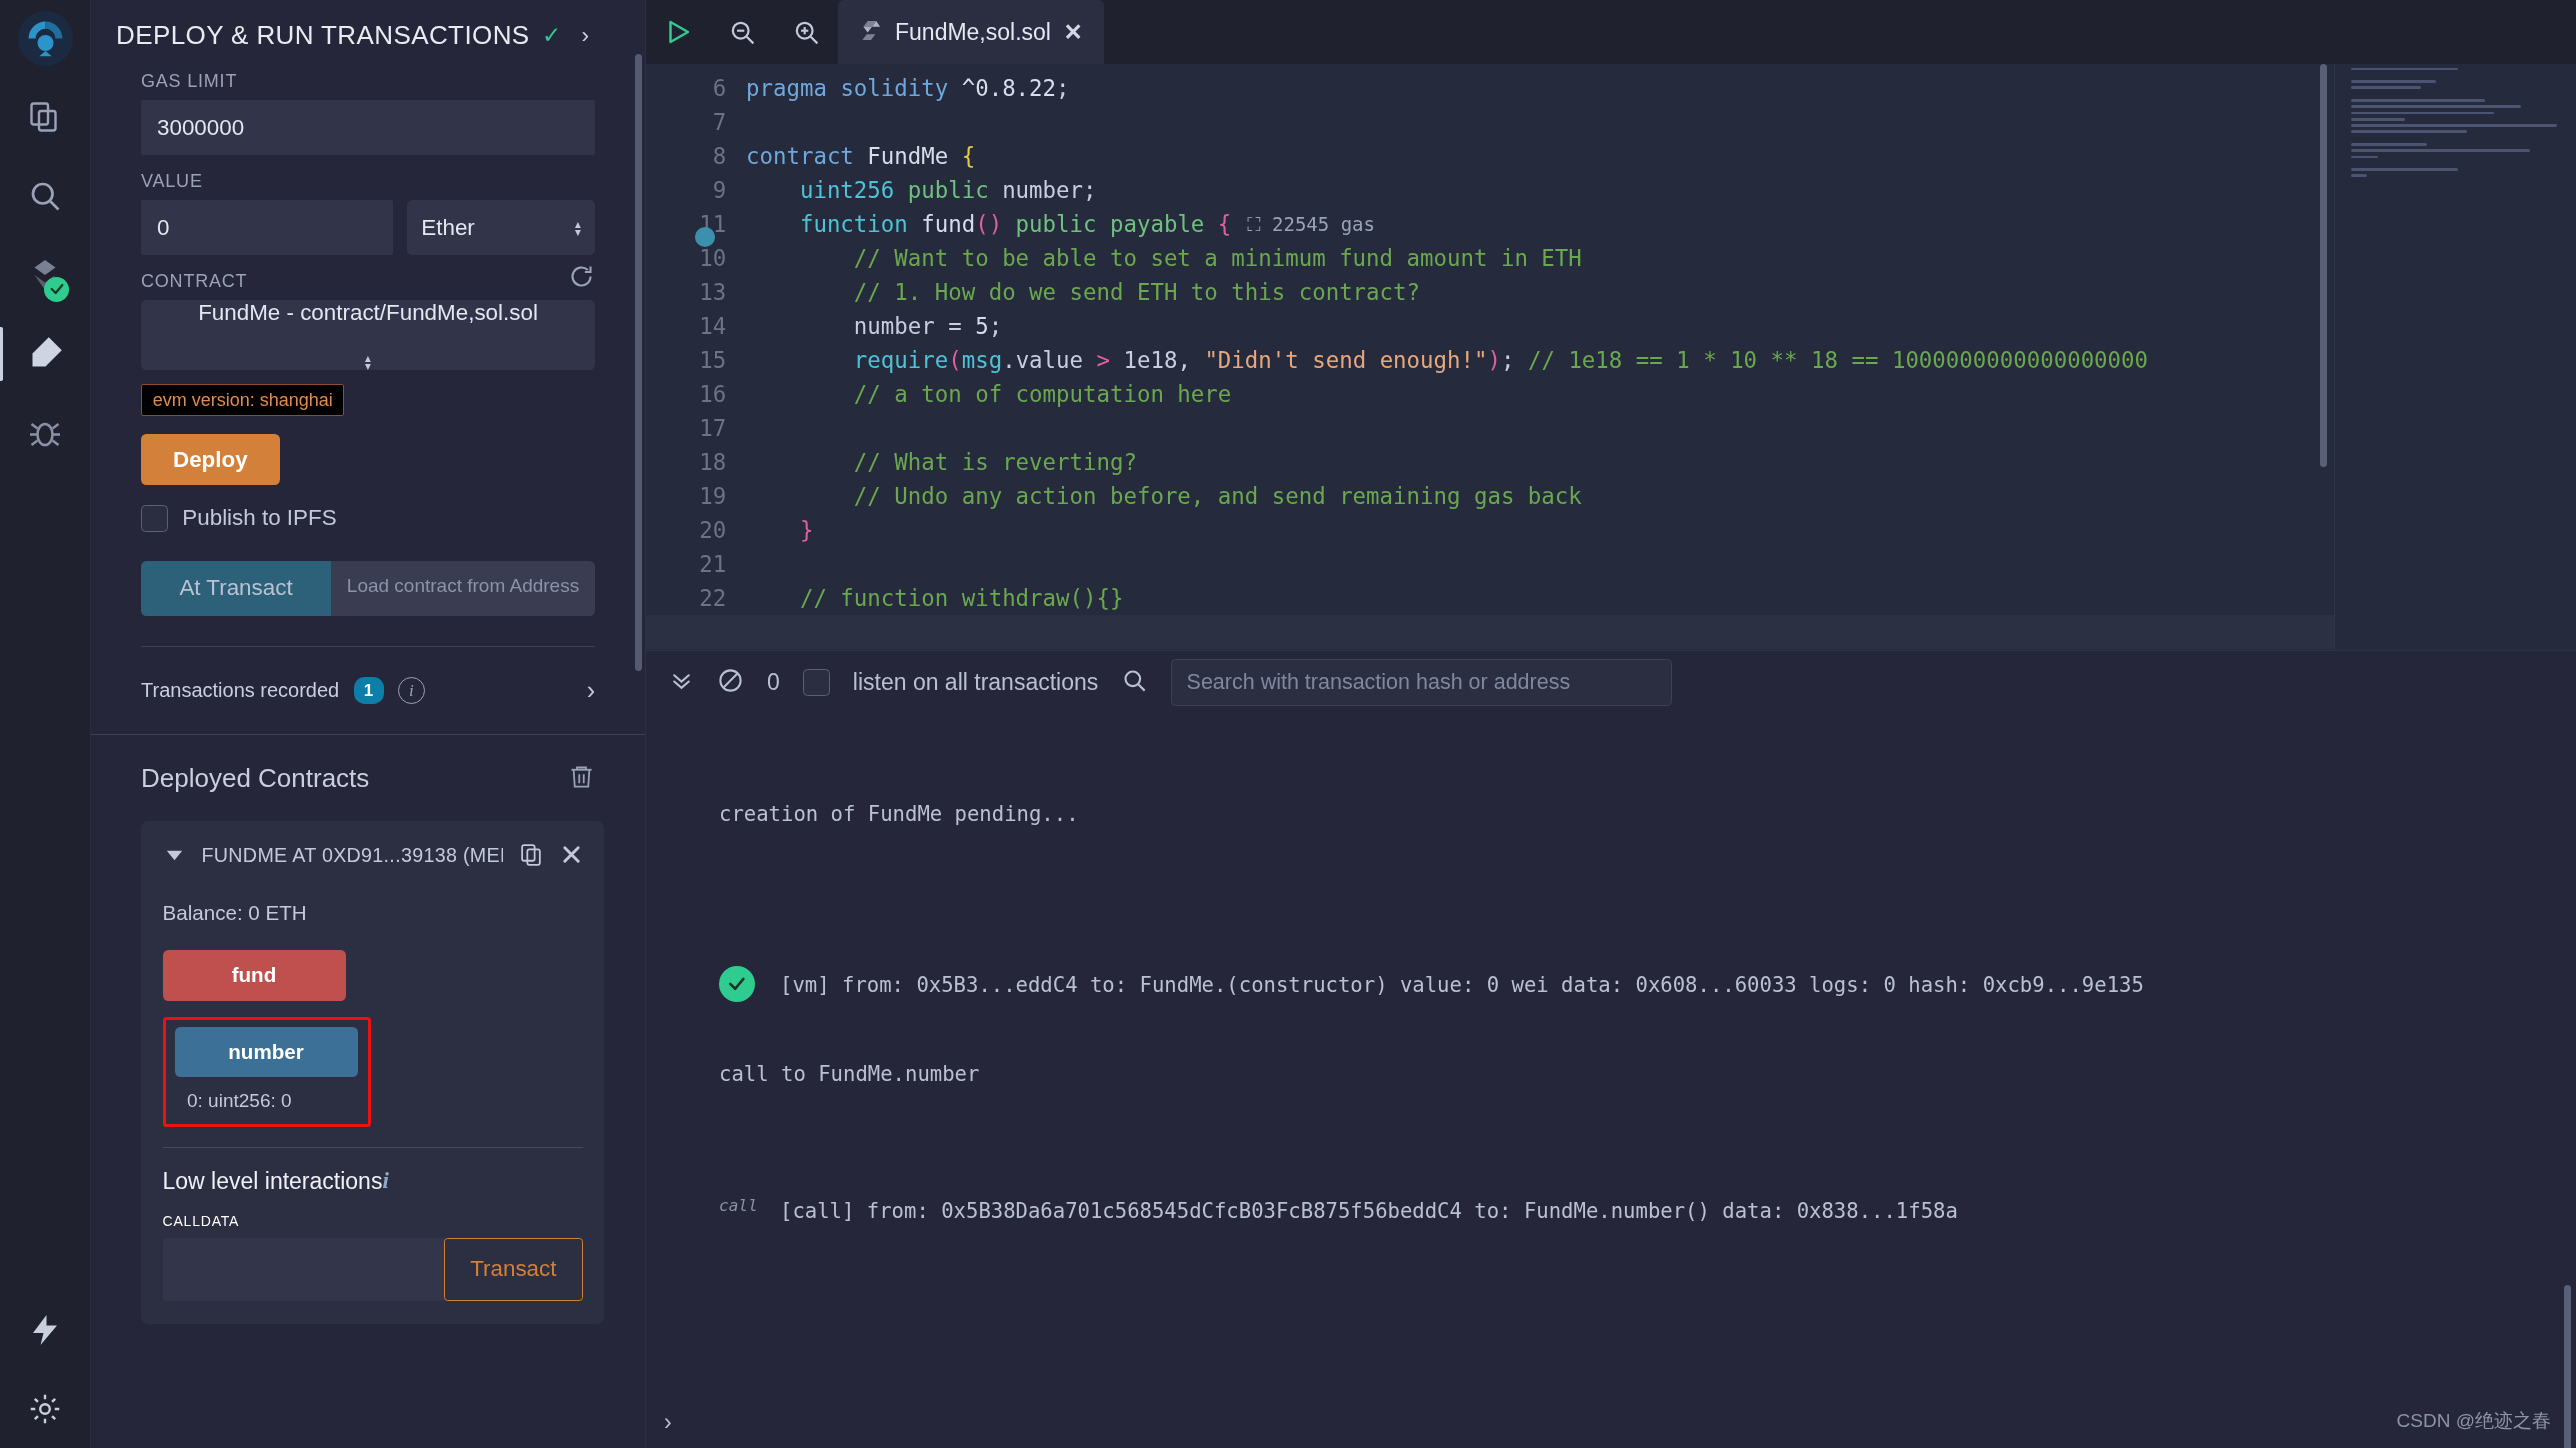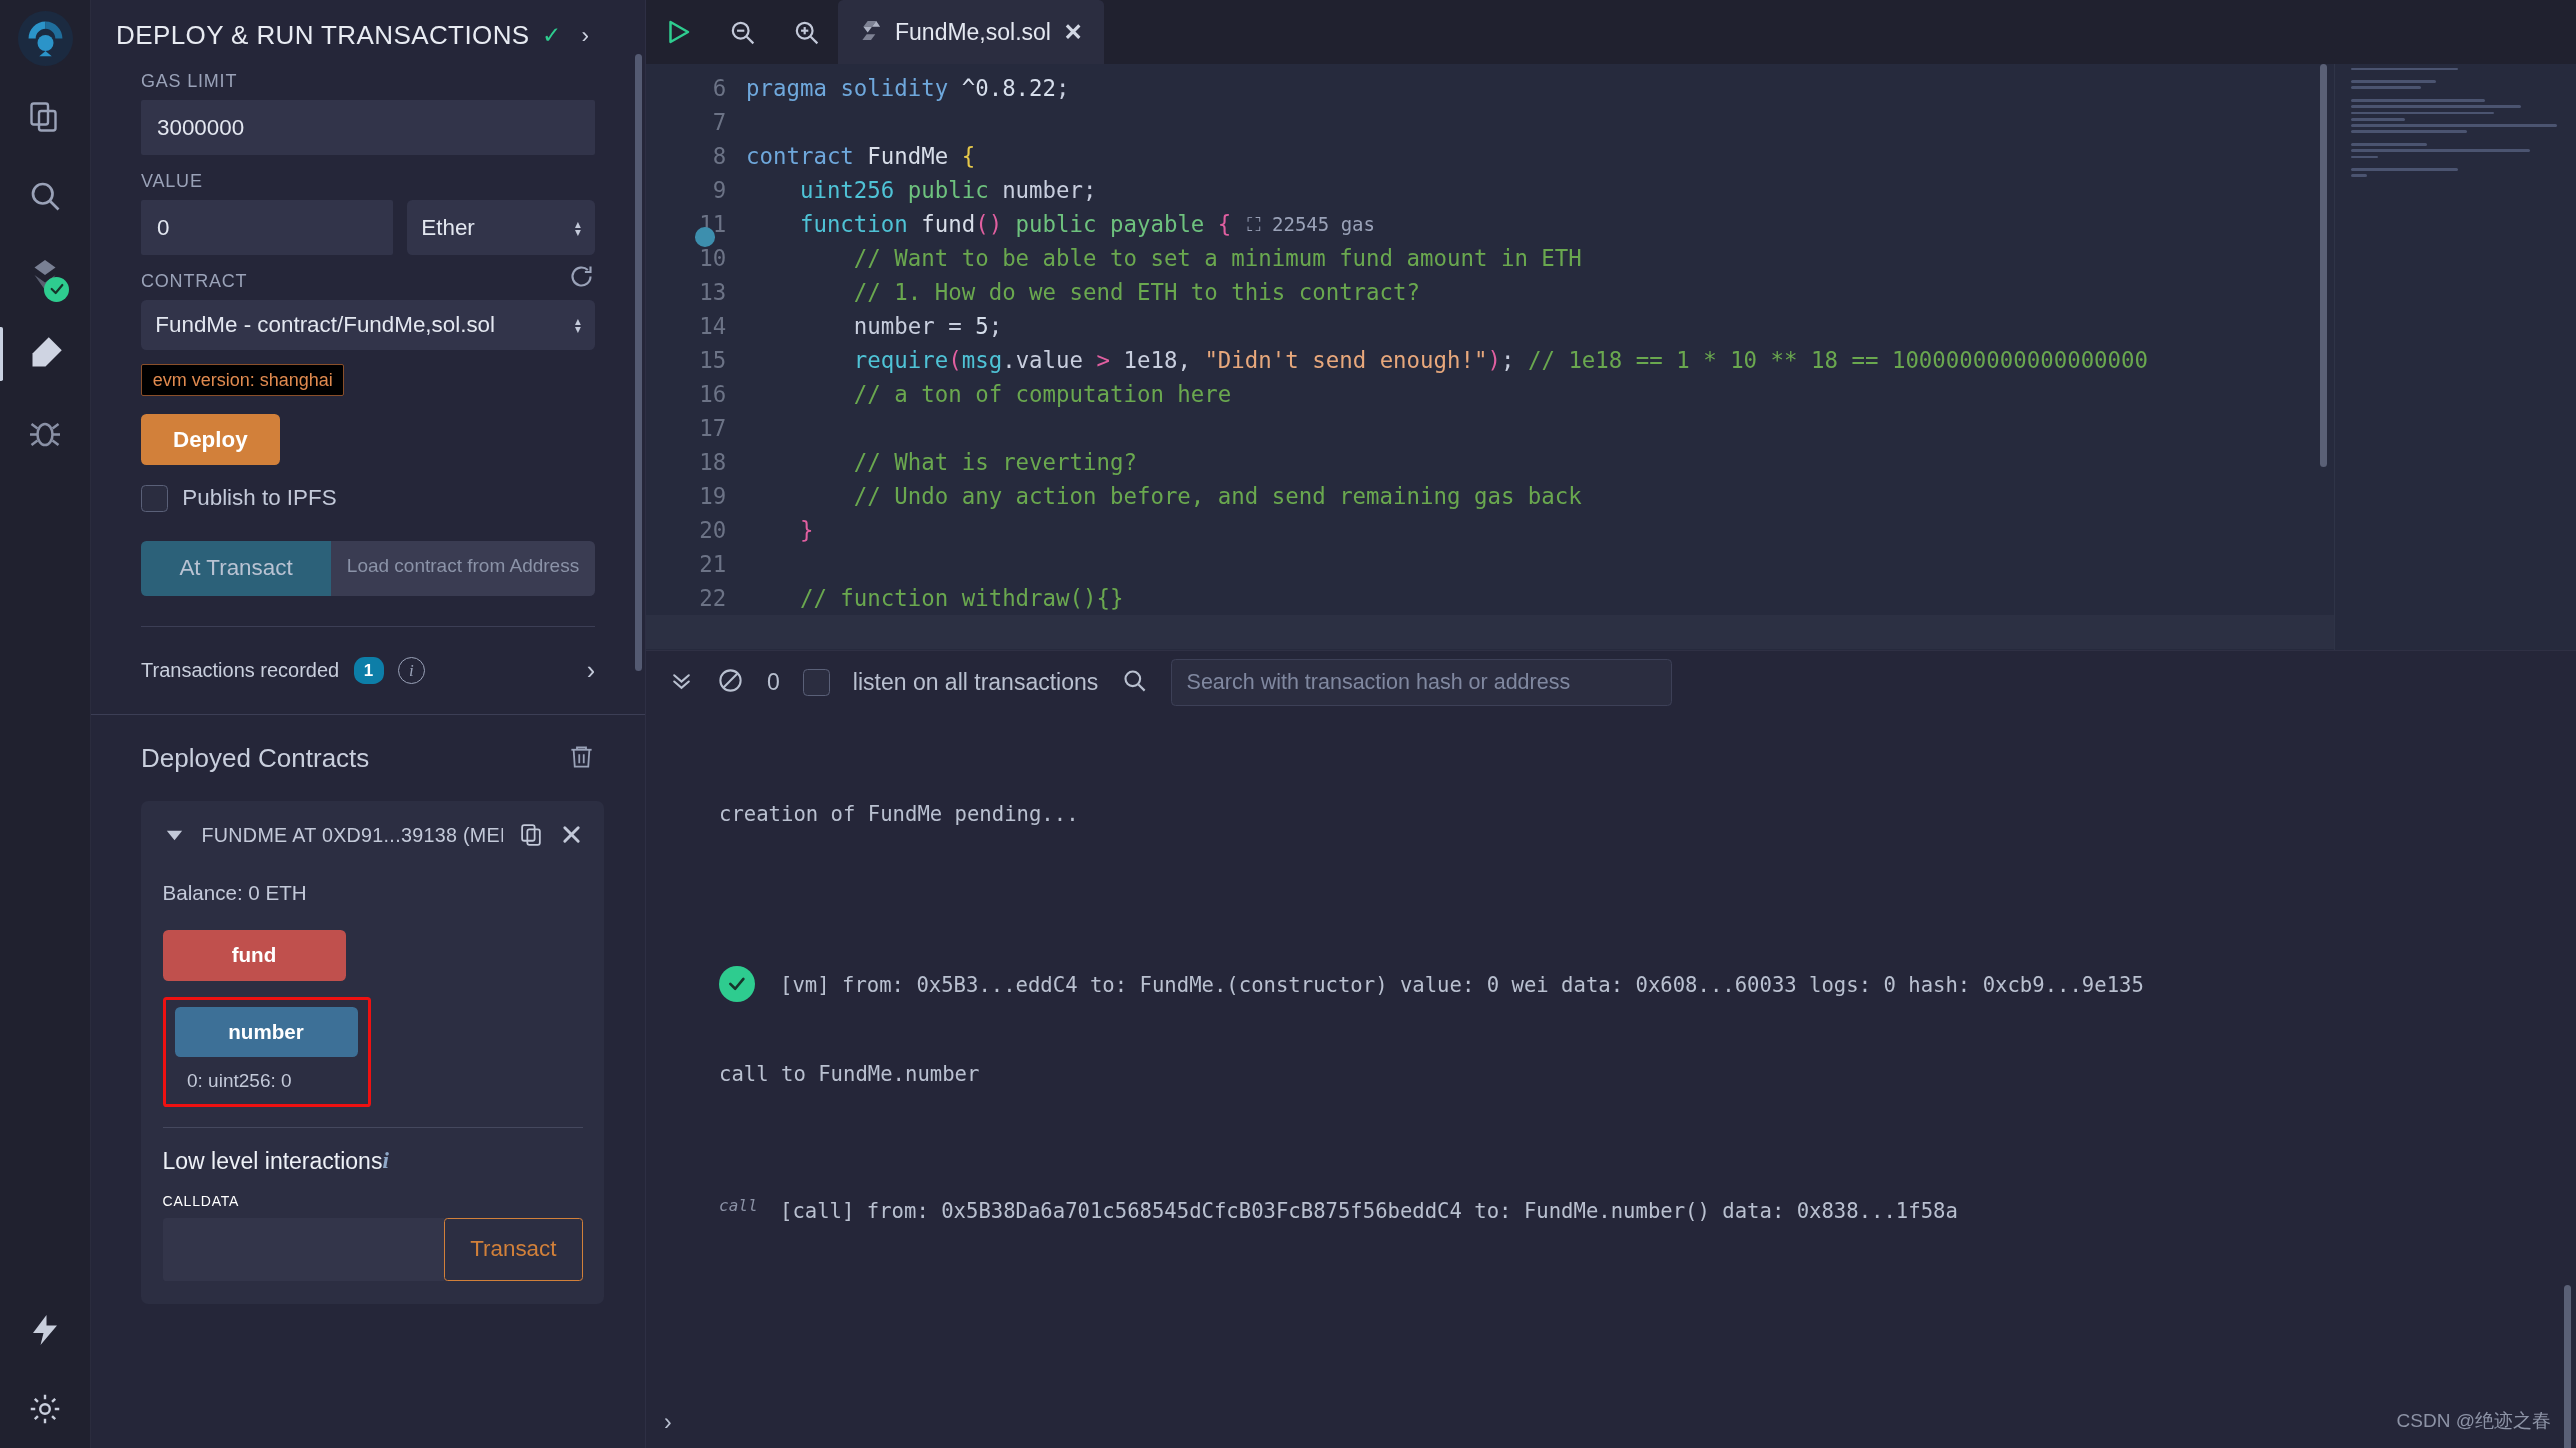--- a/index.html
+++ b/index.html
@@ -307,21 +307,21 @@
 
         <div class="contract-head">
           <div class="flabel">CONTRACT</div>
           <div class="refresh">
             <svg width="27" height="27" viewBox="0 0 24 24" fill="none" stroke="#9aa2b8" stroke-width="1.9">
               <path d="M20 12a8 8 0 1 1-2.4-5.7"></path>
                 <polyline points="20,3 20,8 15,8"></polyline>
             </svg>
           </div>
         </div>
-        <div class="sel" style="height:50px;">
+        <div class="sel" style="height:70px;flex-direction:column;">
           <span style="overflow:hidden;white-space:nowrap;">FundMe - contract/FundMe,sol.sol</span>
           <span class="caret">▴<br>▾</span>
         </div>
 
         <div class="evm-badge">evm version: shanghai</div>
 
         <div>
           <button class="deploy-btn">Deploy</button>
         </div>
 

